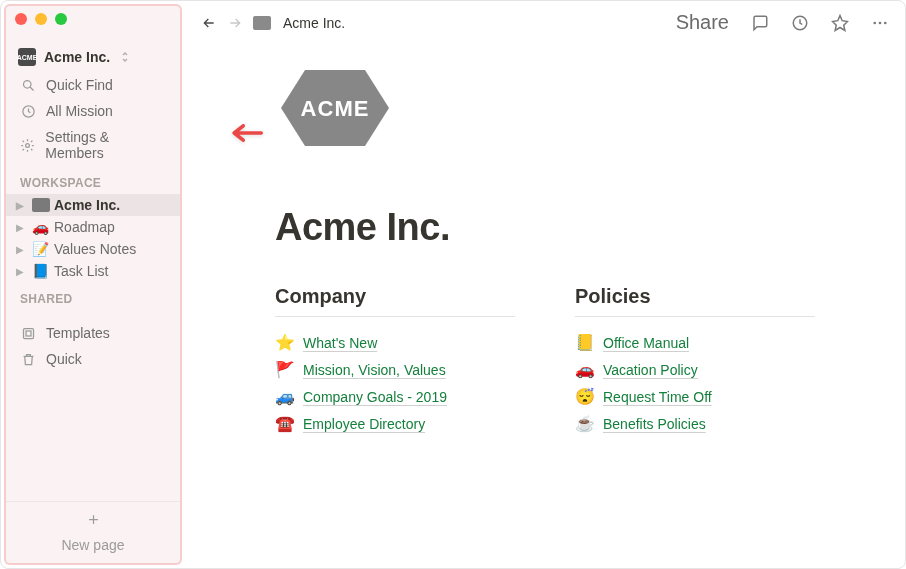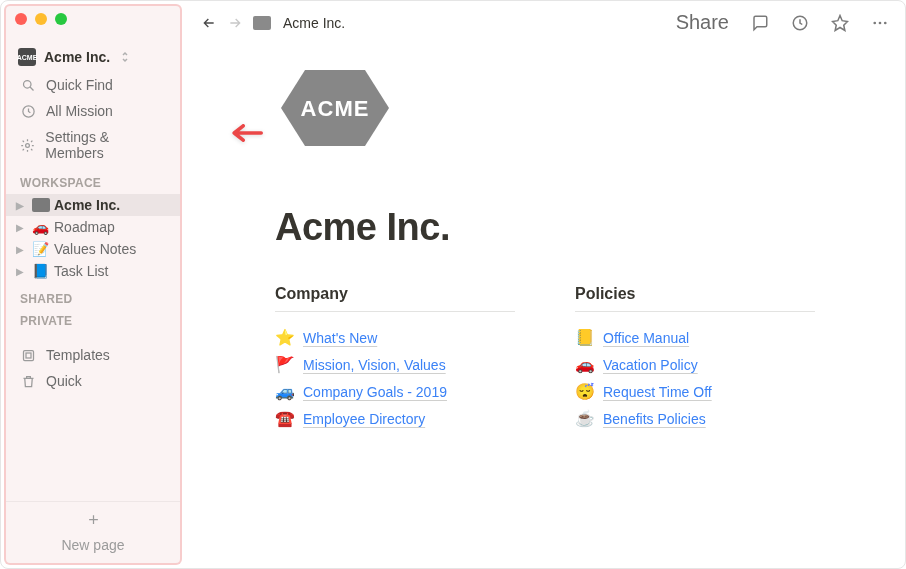--- a/index.html
+++ b/index.html
@@ -40,24 +40,24 @@
 .top-action { color: #7a7a7a; cursor: pointer; display: flex; align-items: center; }
 .share-txt { font-size: 20px; color: #6b6b6b; }
 
 .content { padding: 10px 90px 0 90px; }
 .logo { margin-top: 10px; }
 .logo svg { width: 120px; height: 88px; }
 .page-title { font-size: 38px; font-weight: 700; color: #37352f; margin-top: 54px; letter-spacing: -0.5px; }
 
 .columns { display: flex; gap: 60px; margin-top: 36px; }
 .col { flex: 0 0 240px; }
-.col h3 { font-size: 16px; font-weight: 600; padding-bottom: 8px; border-bottom: 1px solid #e3e3e1; margin-bottom: 12px; }
+.col h3 { font-size: 20px; font-weight: 600; padding-bottom: 8px; border-bottom: 1px solid #e3e3e1; margin-bottom: 12px; }
 .link-row { display: flex; align-items: center; gap: 8px; padding: 4px 0; cursor: pointer; }
 .link-row .em { width: 20px; font-size: 16px; }
-.link-row .txt { text-decoration: underline; text-decoration-color: #d0d0ce; text-underline-offset: 3px; color: #3b82f6; }
+.link-row .txt { text-decoration: underline; text-decoration-color: #d0d0ce; text-underline-offset: 3px; color: #15803d; }
 
 svg { display: block; }
 </style>
 </head>
 <body>
 
 <div class="window">
   <div class="traffic">
     <div class="dot red"></div>
     <div class="dot yellow"></div>
@@ -120,21 +120,20 @@
       <span class="page-emoji">📝</span>
       <span>Values Notes</span>
     </div>
     <div class="tree-item">
       <span class="tri">▶</span>
       <span class="page-emoji">📘</span>
       <span>Task List</span>
     </div>
 
     <div class="section-label">SHARED</div>
-    <div class="section-label" style="padding-top:4px">PRIVATE</div>
 
     <div style="height:10px"></div>
     <div class="side-item">
       <span class="side-icon">
         <svg width="15" height="15" viewBox="0 0 24 24" fill="none" stroke="#9b9b9b" stroke-width="2">
             <rect x="4" y="4" width="16" height="16" rx="2"></rect>
             <rect x="8" y="8" width="8" height="8"></rect>
           </svg>
       </span>
       <span>Templates</span>

